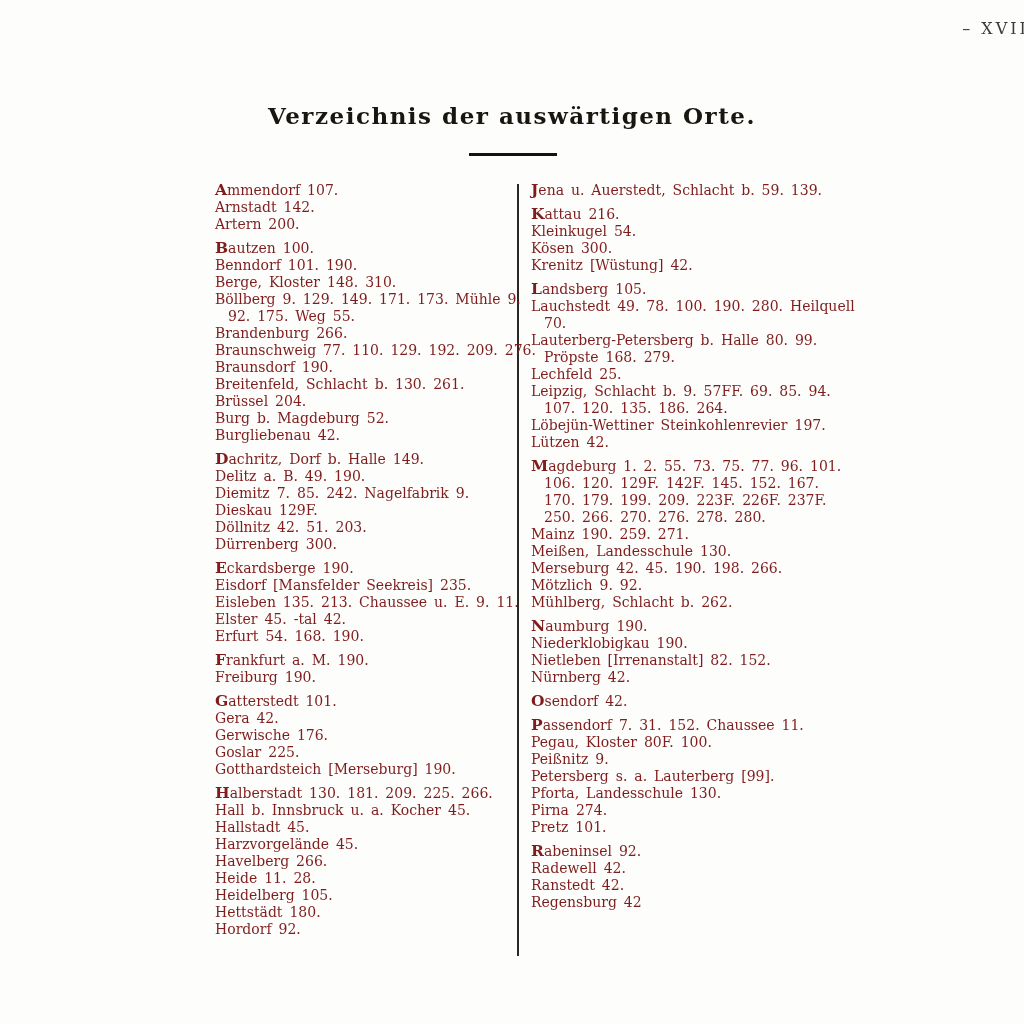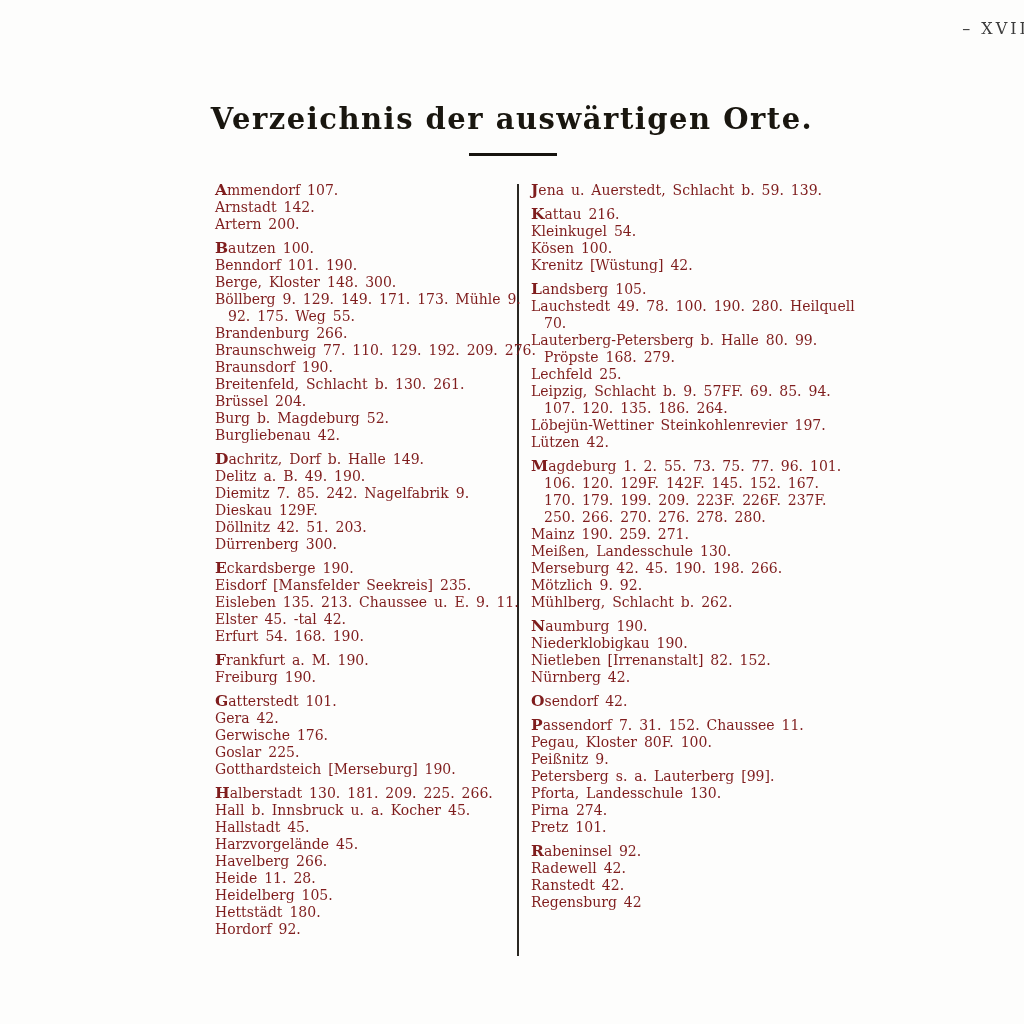--- a/index.html
+++ b/index.html
@@ -10,21 +10,21 @@
     font-family:"DejaVu Serif","Liberation Serif",serif;
     color:#211e19;
     overflow:hidden;
   }
   .folio {
     position:absolute; top:19px; left:0; width:100%;
     text-align:right; font-size:16px; letter-spacing:3px; color:#3b3b3b;padding-left:24px;
   }
   .title {
     position:absolute; top:102px; left:0; width:100%;
-    text-align:center; font-size:29px; font-weight:bold; letter-spacing:1.5px;
+    text-align:center; font-size:23px; font-weight:bold; letter-spacing:1.5px;
     color:#19160f;
   }
   .title-rule {
     position:absolute; top:153px; left:469px; width:88px; height:3px;
     background:#16130e;
   }
   .divider {
     position:absolute; left:517px; top:184px; width:2px; height:772px;
     background:#2b2823;
   }
@@ -63,21 +63,21 @@
       </div>
     </div>
     <div class="group">
       <div>
         <div class="line"><span class="lead">B</span>autzen 100.</div>
       </div>
       <div>
         <div class="line">Benndorf 101. 190.</div>
       </div>
       <div>
-        <div class="line">Berge, Kloster 148. 300.</div>
+        <div class="line">Berge, Kloster 148. 310.</div>
       </div>
       <div>
         <div class="line">Böllberg 9. 129. 149. 171. 173. Mühle 9.</div>
         <div class="line cont">92. 175. Weg 55.</div>
       </div>
       <div>
         <div class="line">Brandenburg 266.</div>
       </div>
       <div>
         <div class="line">Braunschweig 77. 110. 129. 192. 209. 276.</div>
@@ -197,21 +197,21 @@
       </div>
     </div>
     <div class="group">
       <div>
         <div class="line"><span class="lead">K</span>attau 216.</div>
       </div>
       <div>
         <div class="line">Kleinkugel 54.</div>
       </div>
       <div>
-        <div class="line">Kösen 100.</div>
+        <div class="line">Kösen 300.</div>
       </div>
       <div>
         <div class="line">Krenitz [Wüstung] 42.</div>
       </div>
     </div>
     <div class="group">
       <div>
         <div class="line"><span class="lead">L</span>andsberg 105.</div>
       </div>
       <div>

